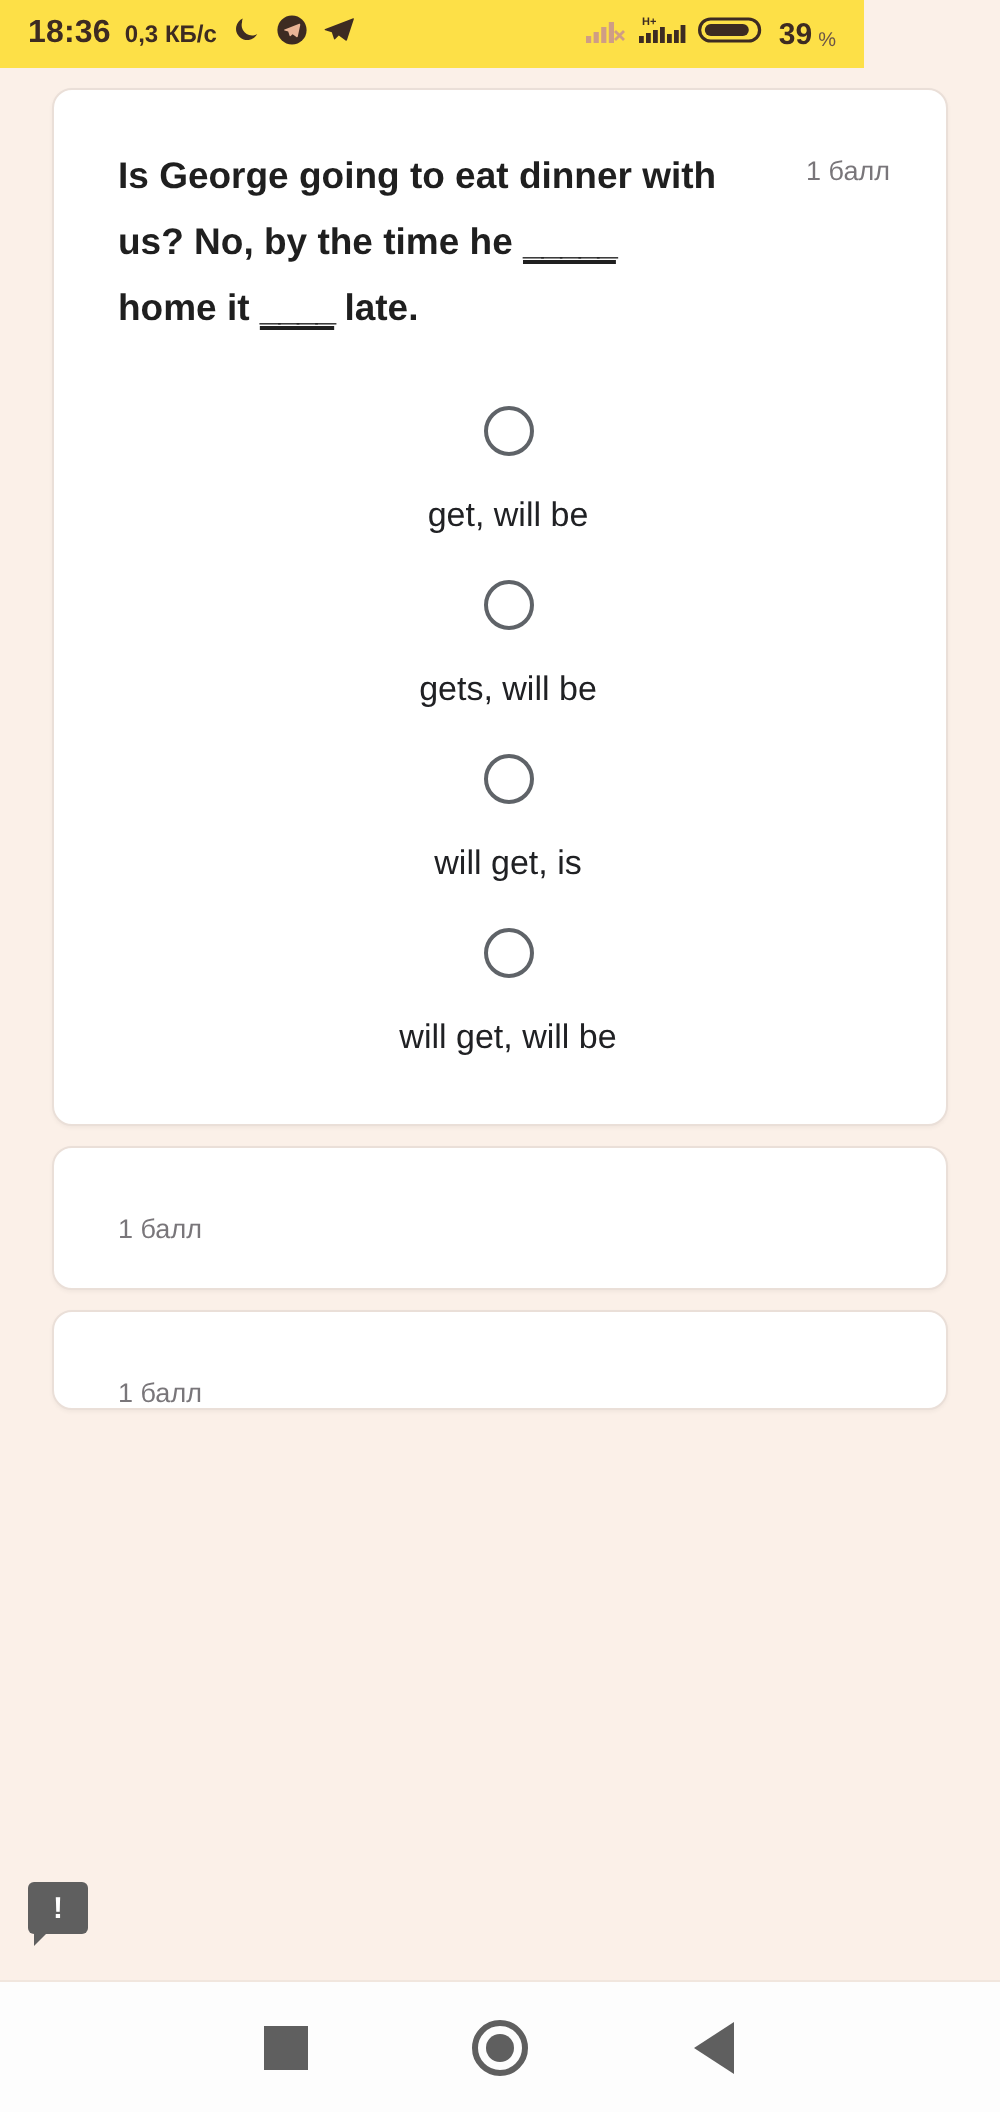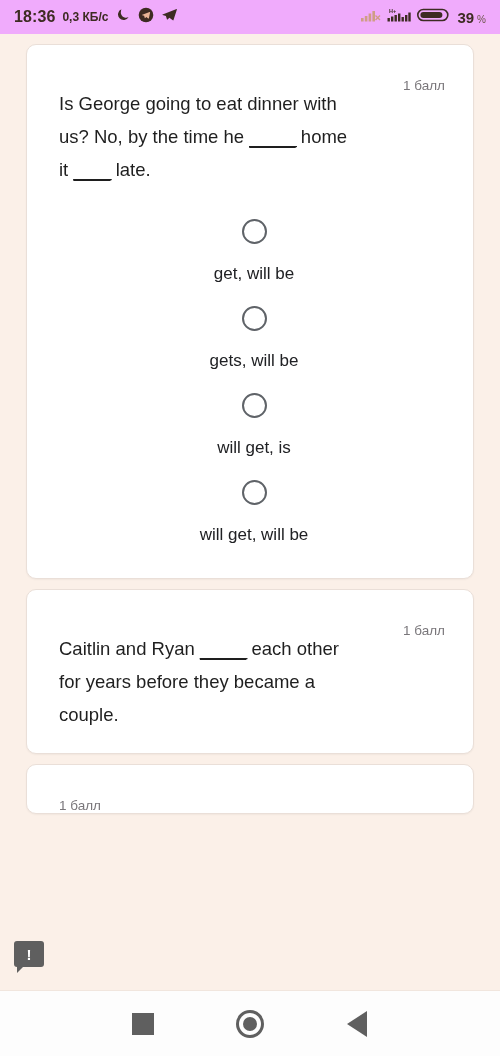--- a/index.html
+++ b/index.html
@@ -6,22 +6,22 @@
   html, body {
     width:500px; height:1056px;
     overflow:hidden;
     font-family:"Liberation Sans", sans-serif;
     background:#fbf0e8;
   }
   .phone { position:relative; width:500px; height:1056px; background:#fbf0e8; }
 
   
   .statusbar {
-    position:absolute; top:0; left:0; width:500px; height:34px;
-    background:#f0abfc;
+    position:absolute; top:0; left:0; width:432px; height:34px;
+    background:#fde047;
     display:flex; align-items:center; justify-content:space-between;
     padding:0 14px;
   }
   .sb-left { display:flex; align-items:center; gap:7px; }
   .sb-right { display:flex; align-items:center; gap:6px; }
   .sb-time { font-size:16px; font-weight:bold; color:#3d2b22; letter-spacing:.1px; }
   .sb-rate { font-size:12px; font-weight:bold; color:#3d2b22; }
   .sb-pct  { font-size:15px; font-weight:bold; color:#3d2b22; }
   .sb-pct-sym { font-size:10px; color:#6b5448; margin-left:-3px; align-self:flex-end; padding-bottom:3px;}
   .ic { display:block; }
@@ -39,21 +39,21 @@
     border:1px solid #eadfd8;
     border-radius:10px;
     box-shadow:0 1px 2px rgba(0,0,0,.045);
     padding:26px 24px 22px 32px;
   }
   .card.first { margin-top:10px; }
 
   .q-head { display:flex; align-items:flex-start; justify-content:space-between; gap:10px; }
   .q-text {
     font-size:18.5px; line-height:33px; color:#1f1f1f;
-    max-width:300px; font-weight:400;margin-top:16px;
+    max-width:300px; font-weight:700;
   }
   .blank { text-decoration:underline; text-decoration-thickness:1.5px; text-underline-offset:3px; letter-spacing:-1px; color:#1f1f1f;}
   .q-points {
     font-size:13.5px; color:#79767a; white-space:nowrap;
     padding-top:7px; padding-right:4px;
   }
 
   .options { margin-top:22px; }
   .opt { display:flex; align-items:center; gap:20px; padding:11px 0;flex-direction:column; }
   .radio {
@@ -188,21 +188,20 @@
         </div>
         <div class="opt">
           <span class="radio"></span>
           <span class="opt-label">will get, will be</span>
         </div>
       </div>
     </div>
 
     <div class="card">
       <div class="q-head">
-        <div class="q-text"><span>Caitlin and Ryan </span><span class="blank">_____</span><span> each other for years before they became a couple.</span></div>
         <div class="q-points">1 балл</div>
       </div>
     </div>
 
     <div class="card partial">
       <div class="q-head">
         <div class="q-points">1 балл</div>
       </div>
     </div>
 

